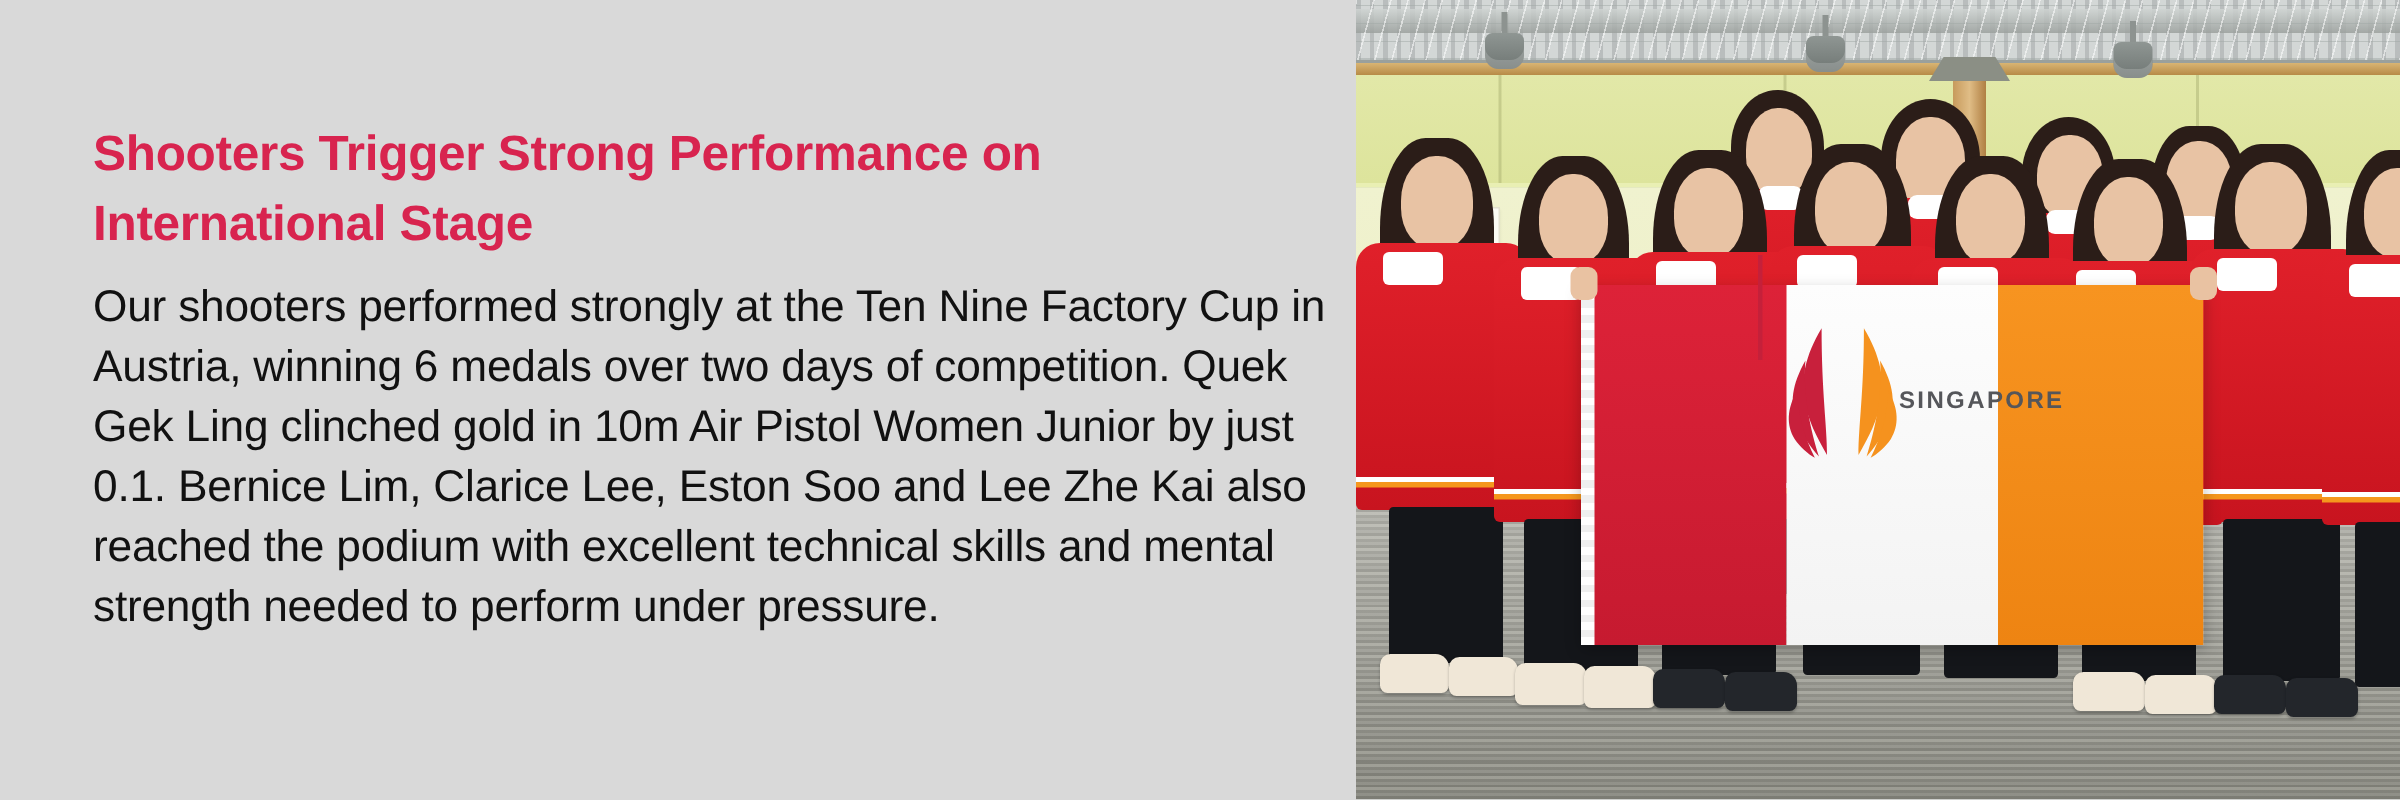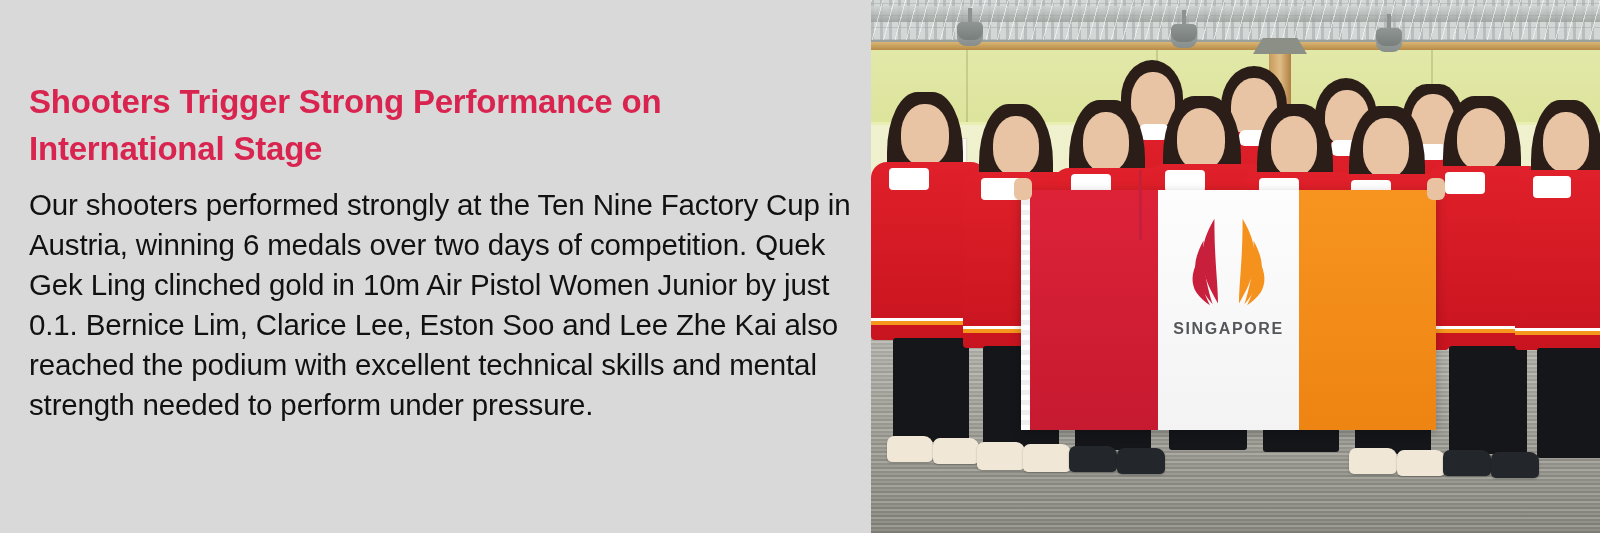--- a/index.html
+++ b/index.html
@@ -6,20 +6,21 @@
   html,body { width:1600px; height:533px; overflow:hidden; }
   body {
     font-family:"Liberation Sans", sans-serif;
     background:#d9d9d9;
   }
   .slide {
     position:relative;
     width:1456px; height:533px;
     display:flex;
     background:#d9d9d9;
+    margin-left:33px;
   }
 
   
   .text-panel {
     width:871px; height:533px;
     background:#d9d9d9;
     position:relative;
     flex:0 0 871px;
   }
   .headline {
@@ -207,21 +208,21 @@
   .flag-red   { width:33%; background:linear-gradient(180deg,#dd2238,#c61a30); }
   .flag-white { width:34%; background:linear-gradient(180deg,#fdfdfd,#f3f3f3); position:relative; }
   .flag-orange{ width:33%; background:linear-gradient(180deg,#f79420,#ee8412); }
   .flag-hem {
     position:absolute; left:0; top:0; width:9px; height:100%;
     background:repeating-linear-gradient(0deg,#fff 0 5px,#efefef 5px 10px);
     z-index:3;
   }
   .logo-wrap {
     position:absolute; left:0; right:0; top:26px;
-    display:flex; flex-direction:column; align-items:center;
+    display:flex; flex-direction:row; align-items:center;
   }
   .flame-pair { display:flex; gap:3px; align-items:flex-end; }
   .flame { width:36px; height:92px; }
   .logo-text {
     margin-top:10px; text-align:center;
     color:#55565a; font-weight:bold;
     font-size:16px; letter-spacing:1.6px; line-height:21px;
   }
   .grip {
     position:absolute; width:18px; height:22px;

